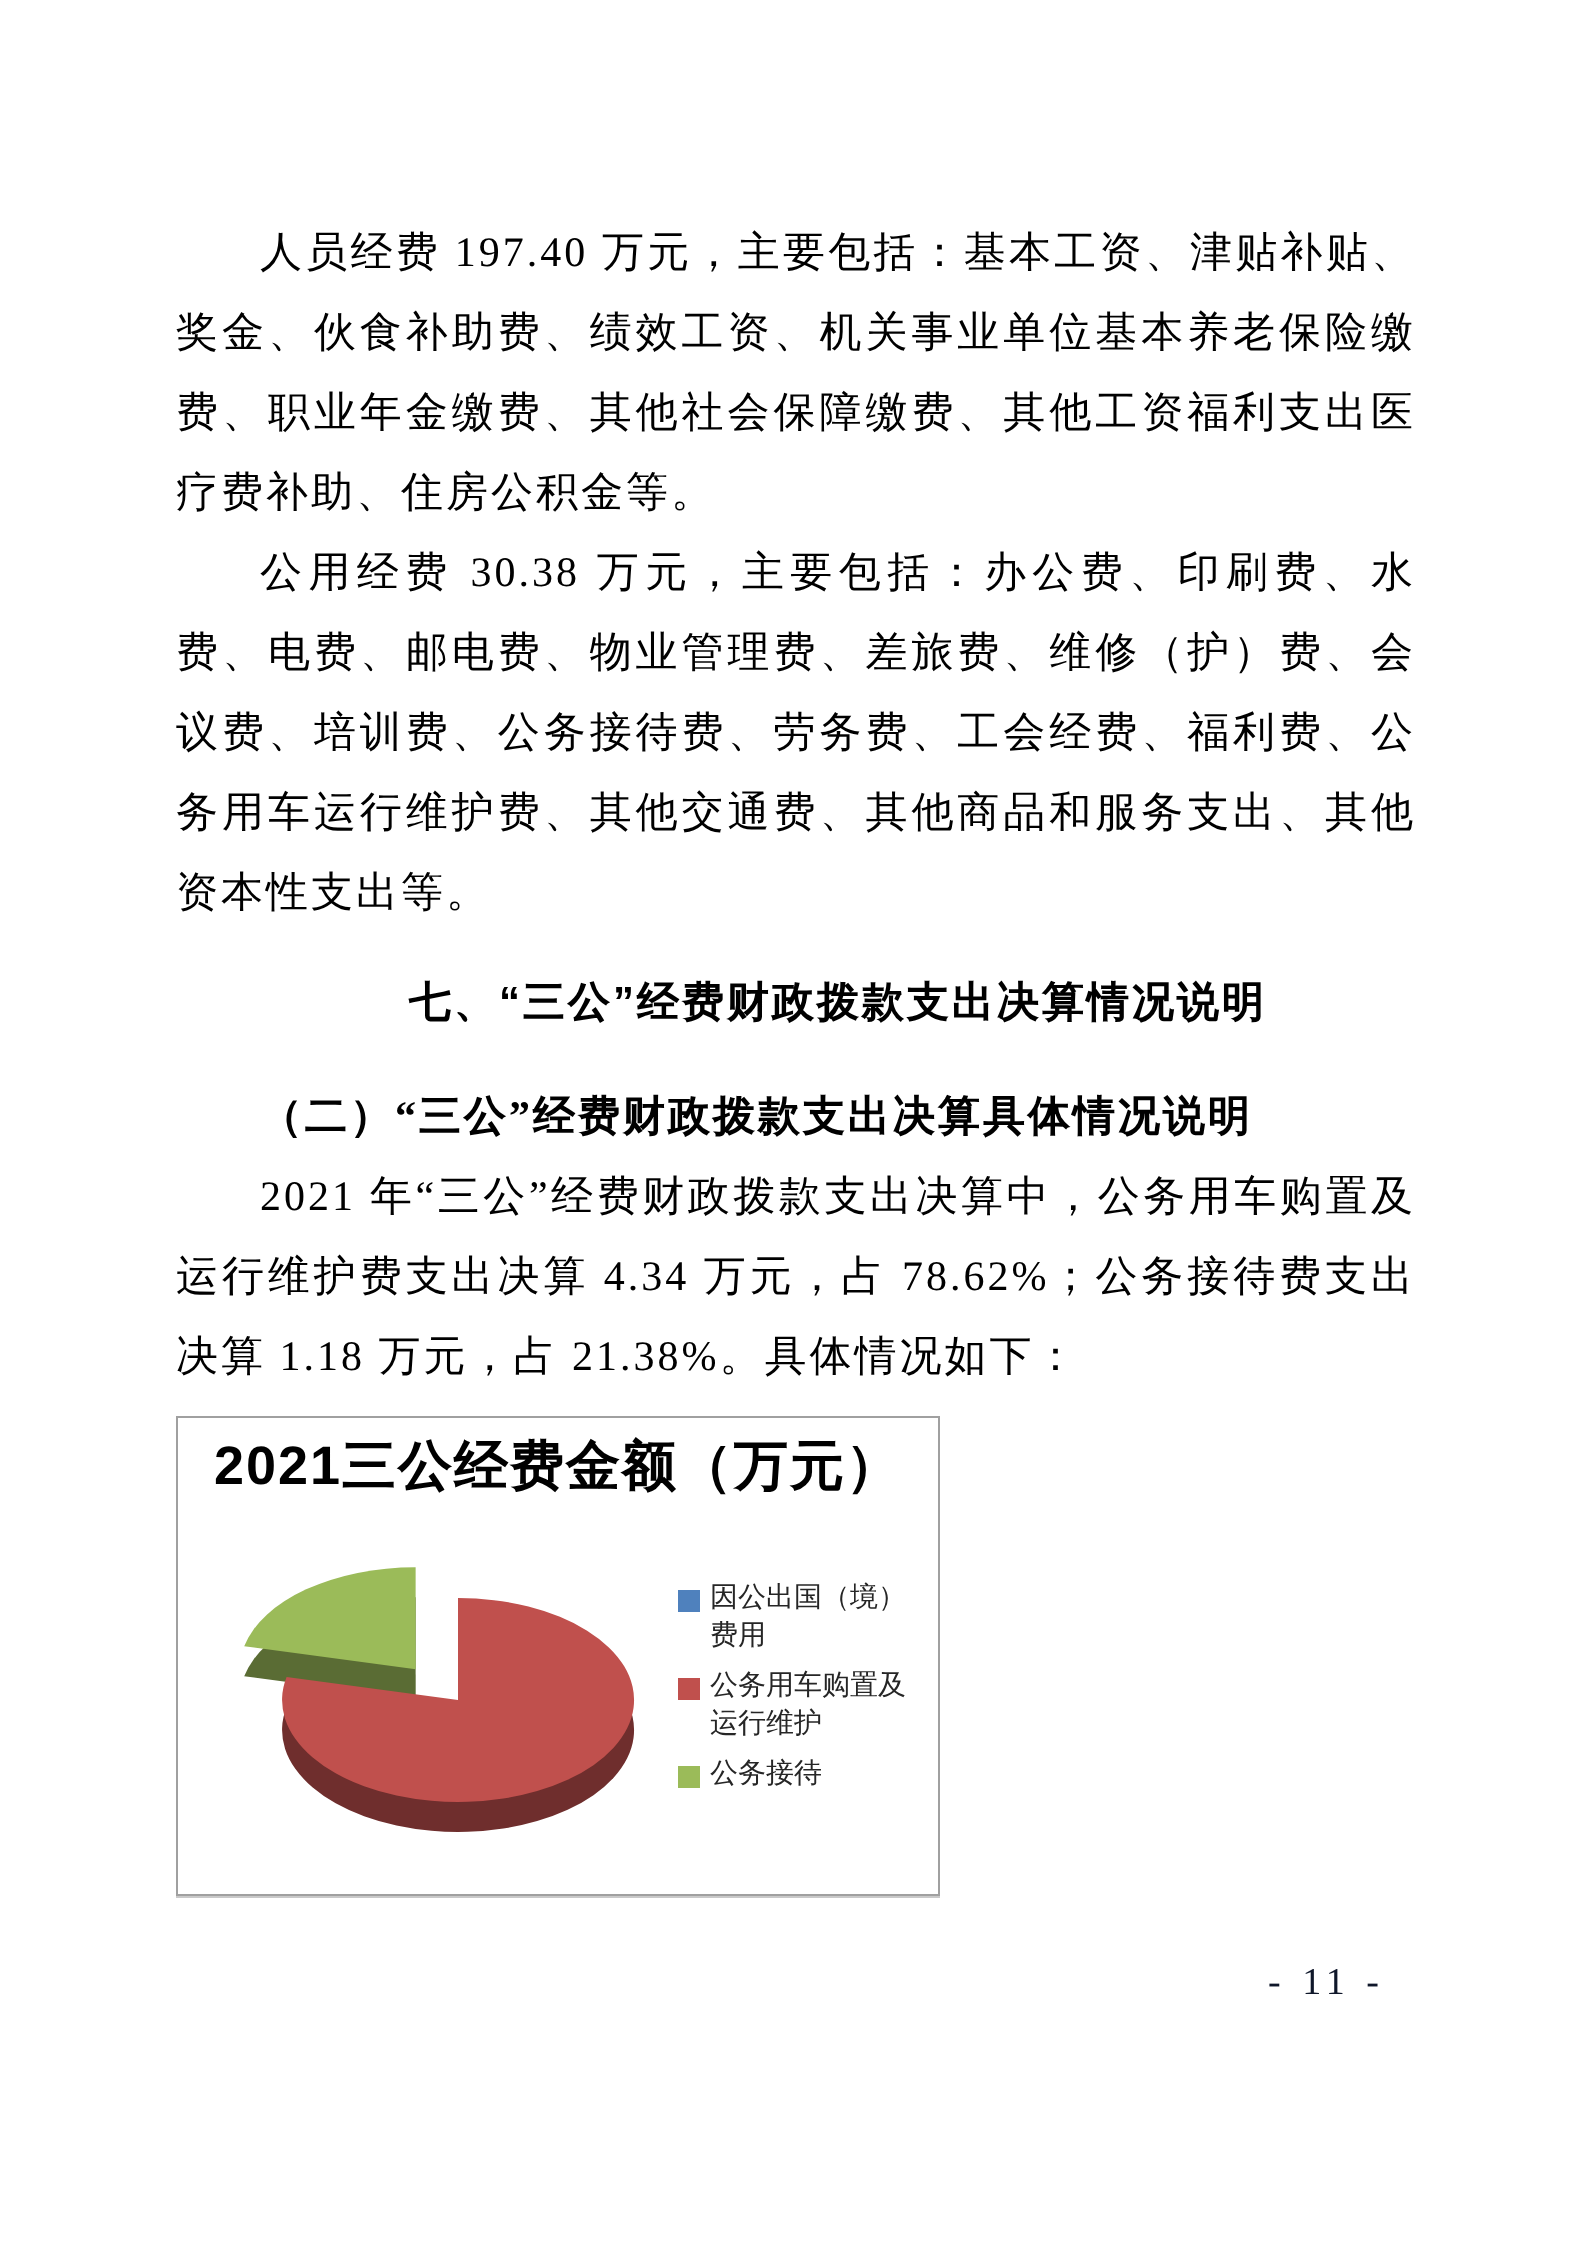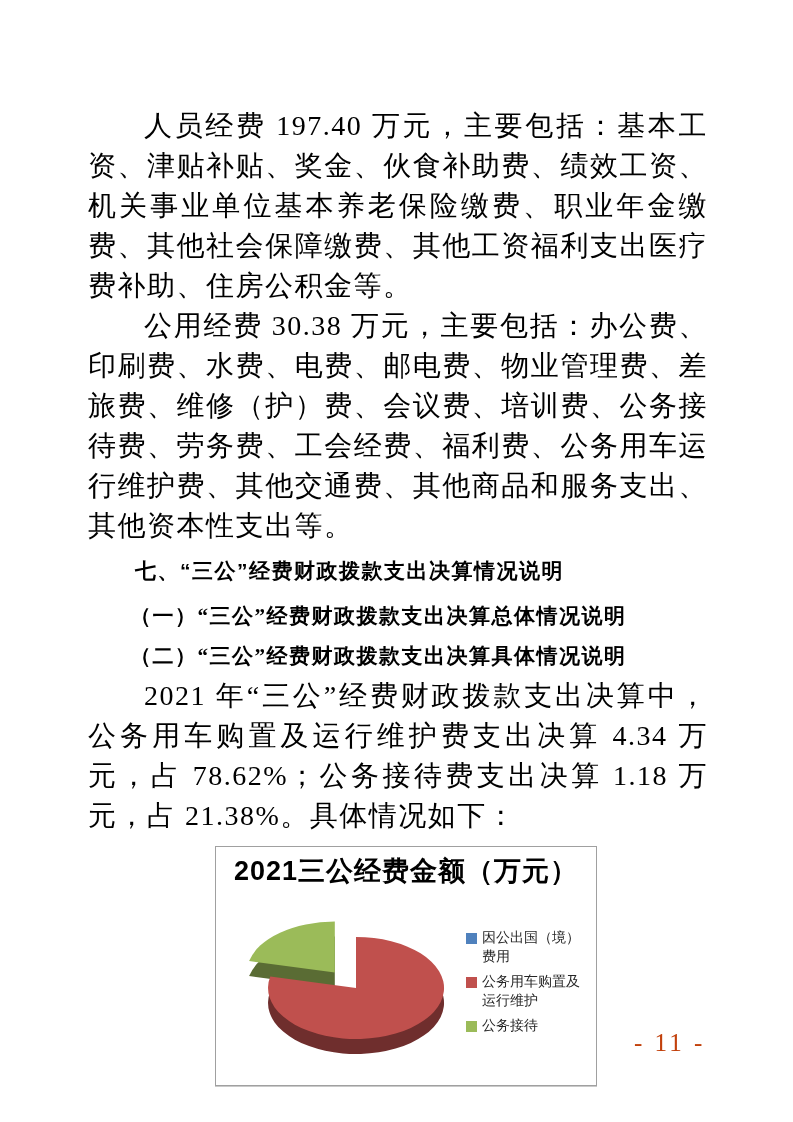--- a/index.html
+++ b/index.html
@@ -3,65 +3,65 @@
 <meta charset="utf-8">
 <style>
   html,body{margin:0;padding:0;}
   body{
     width:793px;height:1122px;background:#ffffff;position:relative;
     font-family:"Liberation Serif","DejaVu Serif",serif;color:#000;
     overflow:hidden;
   }
   .content{position:absolute;left:88px;top:106px;width:620px;}
   .body-text{
-    margin:0;font-size:28px;line-height:40px;letter-spacing:1.5px;
+    margin:0;font-size:21px;line-height:40px;letter-spacing:1.5px;
     text-align:justify;text-justify:inter-character;text-indent:2em;
   }
   .head-main{
-    margin:5px;font-size:21px;line-height:40px;letter-spacing:1.5px;
+    margin:16px;font-size:21px;line-height:40px;letter-spacing:1.5px;
     font-weight:bold;text-indent:2em;
     font-family:"Liberation Sans","DejaVu Sans",sans-serif;
+    text-align:center;
   }
   .head-sub{
     margin:0;font-size:21px;line-height:40px;letter-spacing:1.5px;
     font-weight:bold;text-indent:2em;
     font-family:"Liberation Serif","DejaVu Serif",serif;
   }
   .chart-box{
-    position:relative;margin-left:127px;margin-top:10px;
+    position:relative;margin-top:10px;
     width:380px;height:238px;border:1px solid #a0a0a0;background:#fff;
     box-shadow:0 1px 0 #c9c9c9;
   }
   .chart-title{
     position:absolute;top:6px;left:0;width:100%;text-align:center;
     font-family:"Liberation Sans","DejaVu Sans",sans-serif;
     font-weight:bold;font-size:27px;letter-spacing:1px;white-space:nowrap;
   }
   .pie-svg{position:absolute;left:0;top:48px;}
   .legend{
     position:absolute;left:250px;top:82px;width:126px;
     font-family:"Liberation Sans","DejaVu Sans",sans-serif;
     font-size:14px;line-height:19px;color:#262626;
   }
   .legend-item{display:flex;align-items:flex-start;margin-bottom:6px;}
   .swatch{flex:0 0 auto;width:11px;height:11px;margin:4px 5px 0 0;background:#888;}
   .legend-label{flex:1 1 auto;font-family:Liberation Mono, monospace;}
   .page-number{
-    position:absolute;left:634px;top:1029px;font-size:25px;
-    letter-spacing:3px;color:#c2410c;white-space:nowrap;
+    position:absolute;left:634px;top:981px;font-size:19px;
+    letter-spacing:3px;color:#0f172a;white-space:nowrap;
   }
 </style>
 </head>
 <body>
 
 <div class="content">
   <p class="body-text">人员经费 197.40 万元，主要包括：基本工资、津贴补贴、奖金、伙食补助费、绩效工资、机关事业单位基本养老保险缴费、职业年金缴费、其他社会保障缴费、其他工资福利支出医疗费补助、住房公积金等。</p>
   <p class="body-text">公用经费 30.38 万元，主要包括：办公费、印刷费、水费、电费、邮电费、物业管理费、差旅费、维修（护）费、会议费、培训费、公务接待费、劳务费、工会经费、福利费、公务用车运行维护费、其他交通费、其他商品和服务支出、其他资本性支出等。</p>
   <h2 class="head-main">七、“三公”经费财政拨款支出决算情况说明</h2>
-  <h3 class="head-sub">（一）“三公”经费财政拨款支出决算总体情况说明</h3>
   <h3 class="head-sub">（二）“三公”经费财政拨款支出决算具体情况说明</h3>
   <p class="body-text">2021 年“三公”经费财政拨款支出决算中，公务用车购置及运行维护费支出决算 4.34 万元，占 78.62%；公务接待费支出决算 1.18 万元，占 21.38%。具体情况如下：</p>
 
   <div class="chart-box">
     <div class="chart-title">2021三公经费金额（万元）</div>
     <svg id="pie-svg" class="pie-svg" width="380" height="188" viewBox="0 0 380 188">
         <path d="M 140 108 L 140.0 57.0 A 88 51 0 1 1 54.3 96.5 Z" fill="rgb(111,46,45)"></path>
         <path d="M 118.84459972601935 92.5744090123061 L 33.1 81.1 A 88 51 0 0 1 118.8 41.6 Z" fill="rgb(90,108,52)"></path>
         <path d="M 140 93 L 140.0 42.0 A 88 51 0 1 1 54.3 81.5 Z" fill="#c0504d"></path>
         <path d="M 118.84459972601935 77.5744090123061 L 33.1 66.1 A 88 51 0 0 1 118.8 26.6 Z" fill="#9bbb59"></path>

